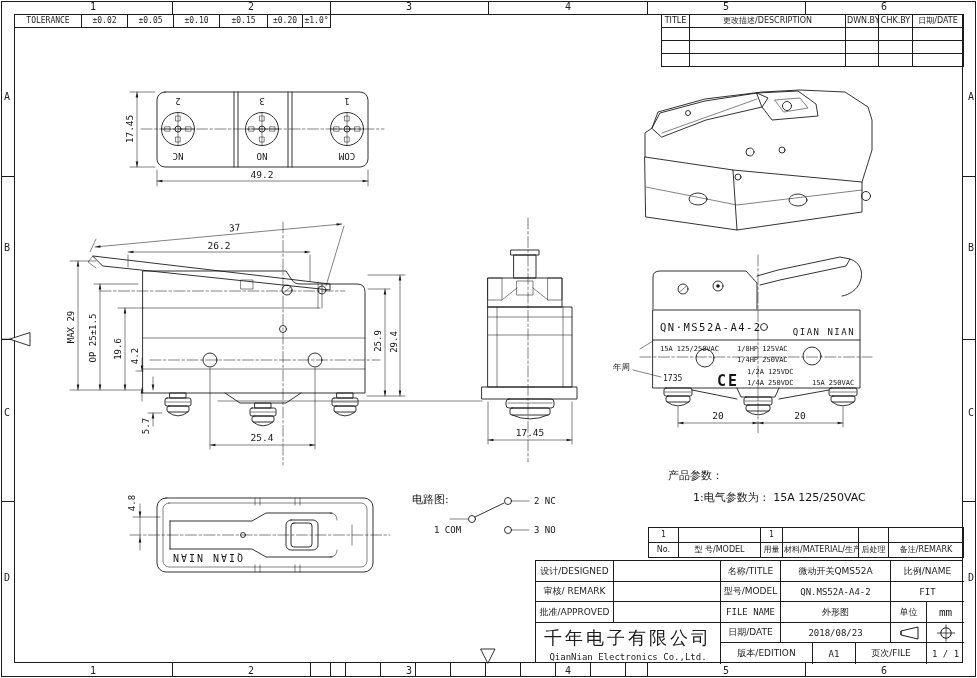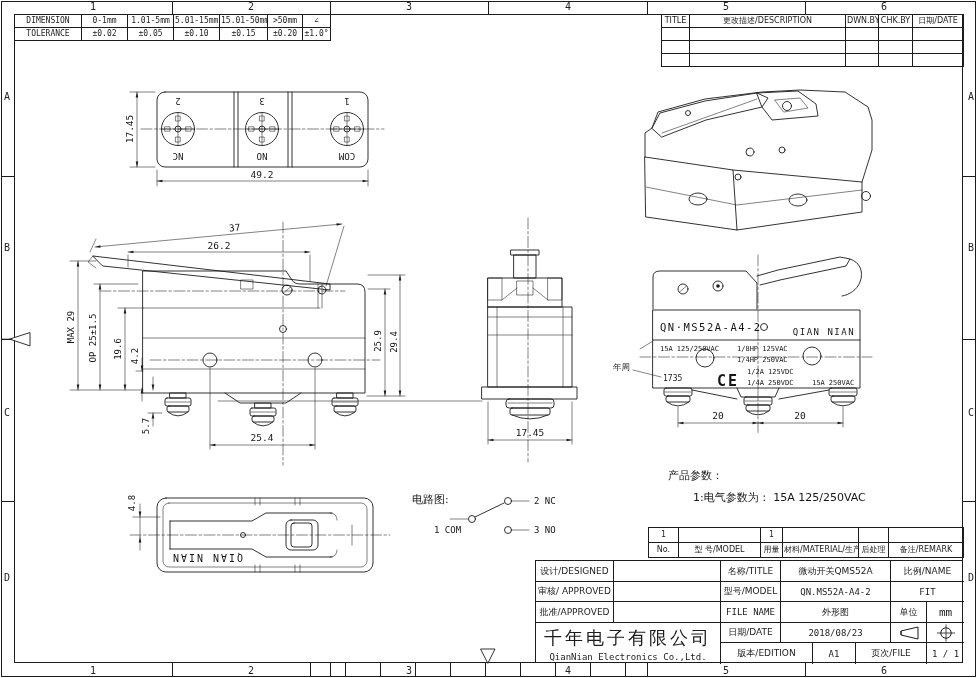--- a/index.html
+++ b/index.html
@@ -87,29 +87,20 @@
     <colgroup>
         <col style="width:67px">
         <col style="width:46px">
         <col style="width:46px">
         <col style="width:46px">
         <col style="width:48px">
         <col style="width:35px">
         <col style="width:28px">
       </colgroup>
     <tbody>
-        <tr>
-      <td>DIMENSION</td>
-      <td>0-1mm</td>
-      <td>1.01-5mm</td>
-      <td>5.01-15mm</td>
-      <td>15.01-50mm</td>
-      <td>&gt;50mm</td>
-      <td>∠</td>
-    </tr>
     <tr>
       <td>TOLERANCE</td>
       <td>±0.02</td>
       <td>±0.05</td>
       <td>±0.10</td>
       <td>±0.15</td>
       <td>±0.20</td>
       <td>±1.0°</td>
     </tr>
   </tbody>
@@ -180,21 +171,21 @@
       <td class="cjk">材料/MATERIAL/生产商</td>
       <td class="cjk">后处理</td>
       <td class="cjk">备注/REMARK</td>
     </tr>
   </tbody>
     </table>
 
   <div class="tb">
     <div class="c cjk" style="left:0;top:0;width:78px;height:21px">设计/DESIGNED</div>
     <div class="c" style="left:78px;top:0;width:107px;height:21px"></div>
-    <div class="c cjk" style="left:0;top:21px;width:78px;height:20px">审核/ APPROVED</div>
+    <div class="c cjk" style="left:0;top:21px;width:78px;height:20px">审核/ REMARK</div>
     <div class="c" style="left:78px;top:21px;width:107px;height:20px"></div>
     <div class="c cjk" style="left:0;top:41px;width:78px;height:21px">批准/APPROVED</div>
     <div class="c" style="left:78px;top:41px;width:107px;height:21px"></div>
     <div class="c nb" style="left:0;top:62px;width:185px;height:41px;flex-direction:column">
       <div class="cjk company-cn">千年电子有限公司</div>
       <div class="company-en">QianNian Electronics Co.,Ltd.</div>
     </div>
     <div class="c cjk" style="left:185px;top:0;width:60px;height:21px">名称/TITLE</div>
     <div class="c cjk" style="left:245px;top:0;width:110px;height:21px">微动开关QMS52A</div>
     <div class="c cjk nr" style="left:355px;top:0;width:73px;height:21px">比例/NAME</div>

